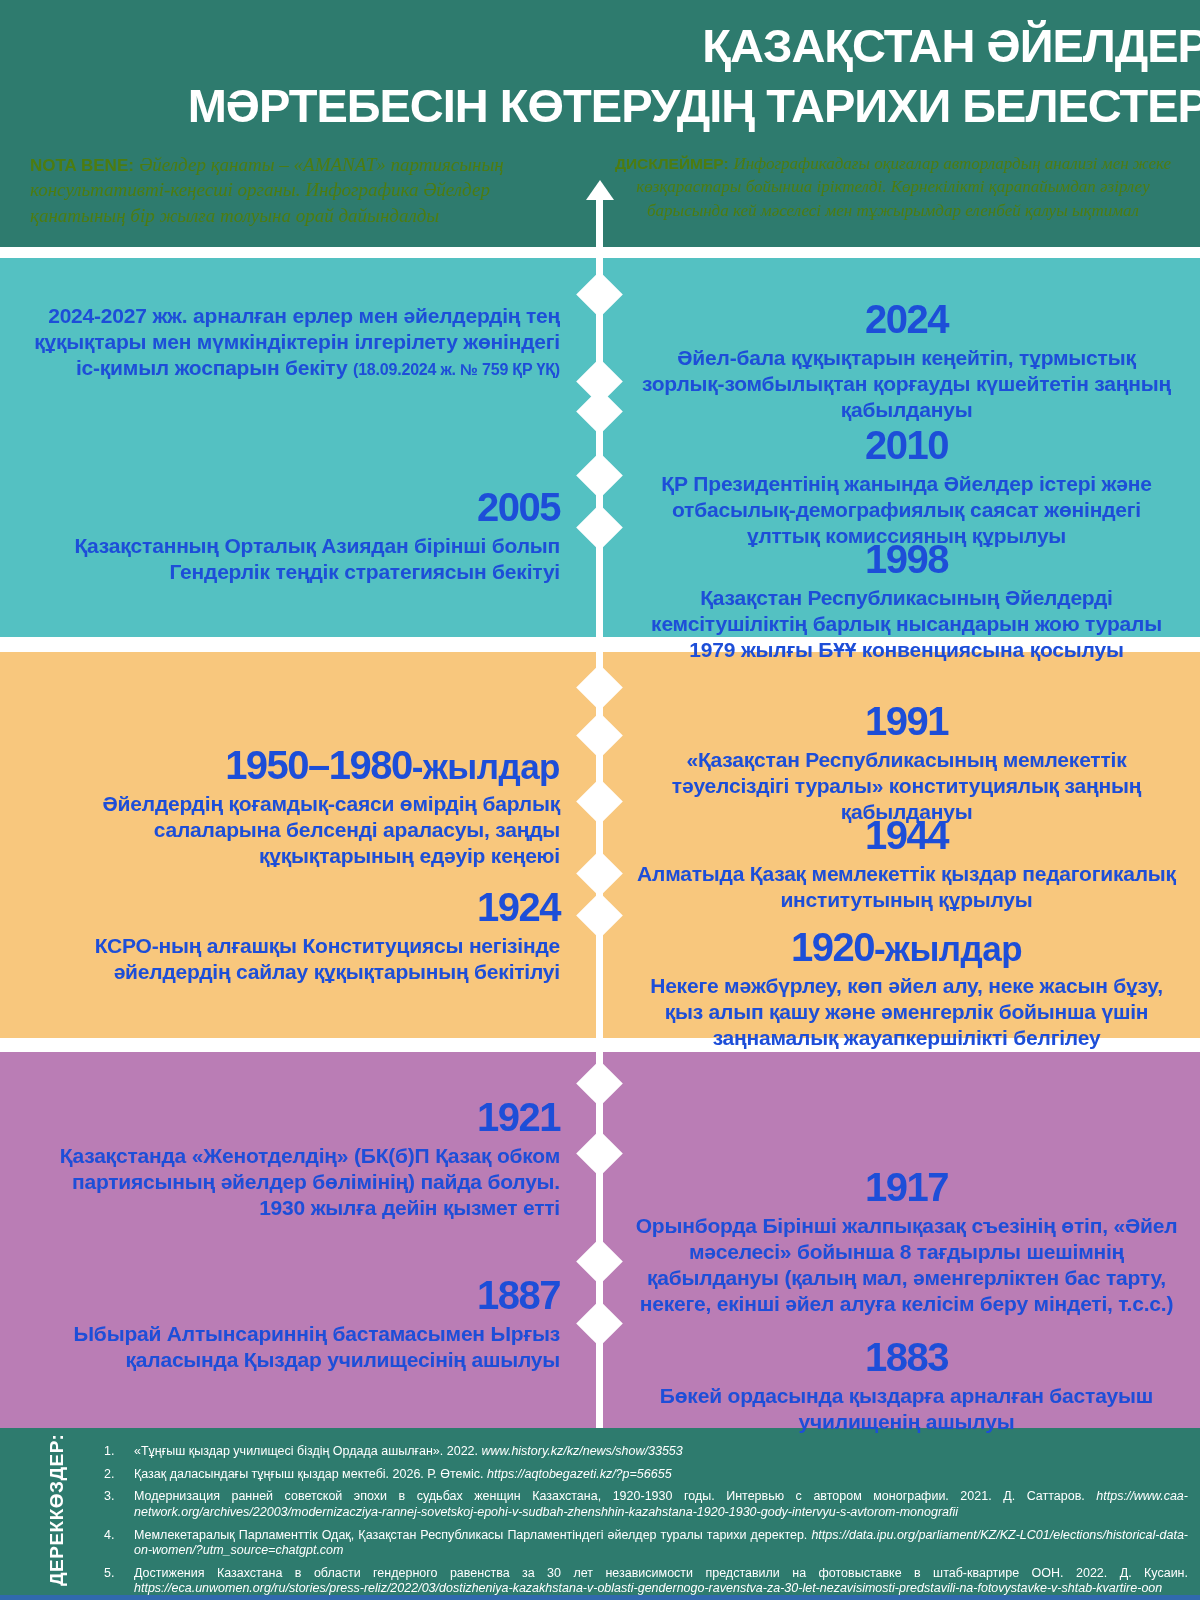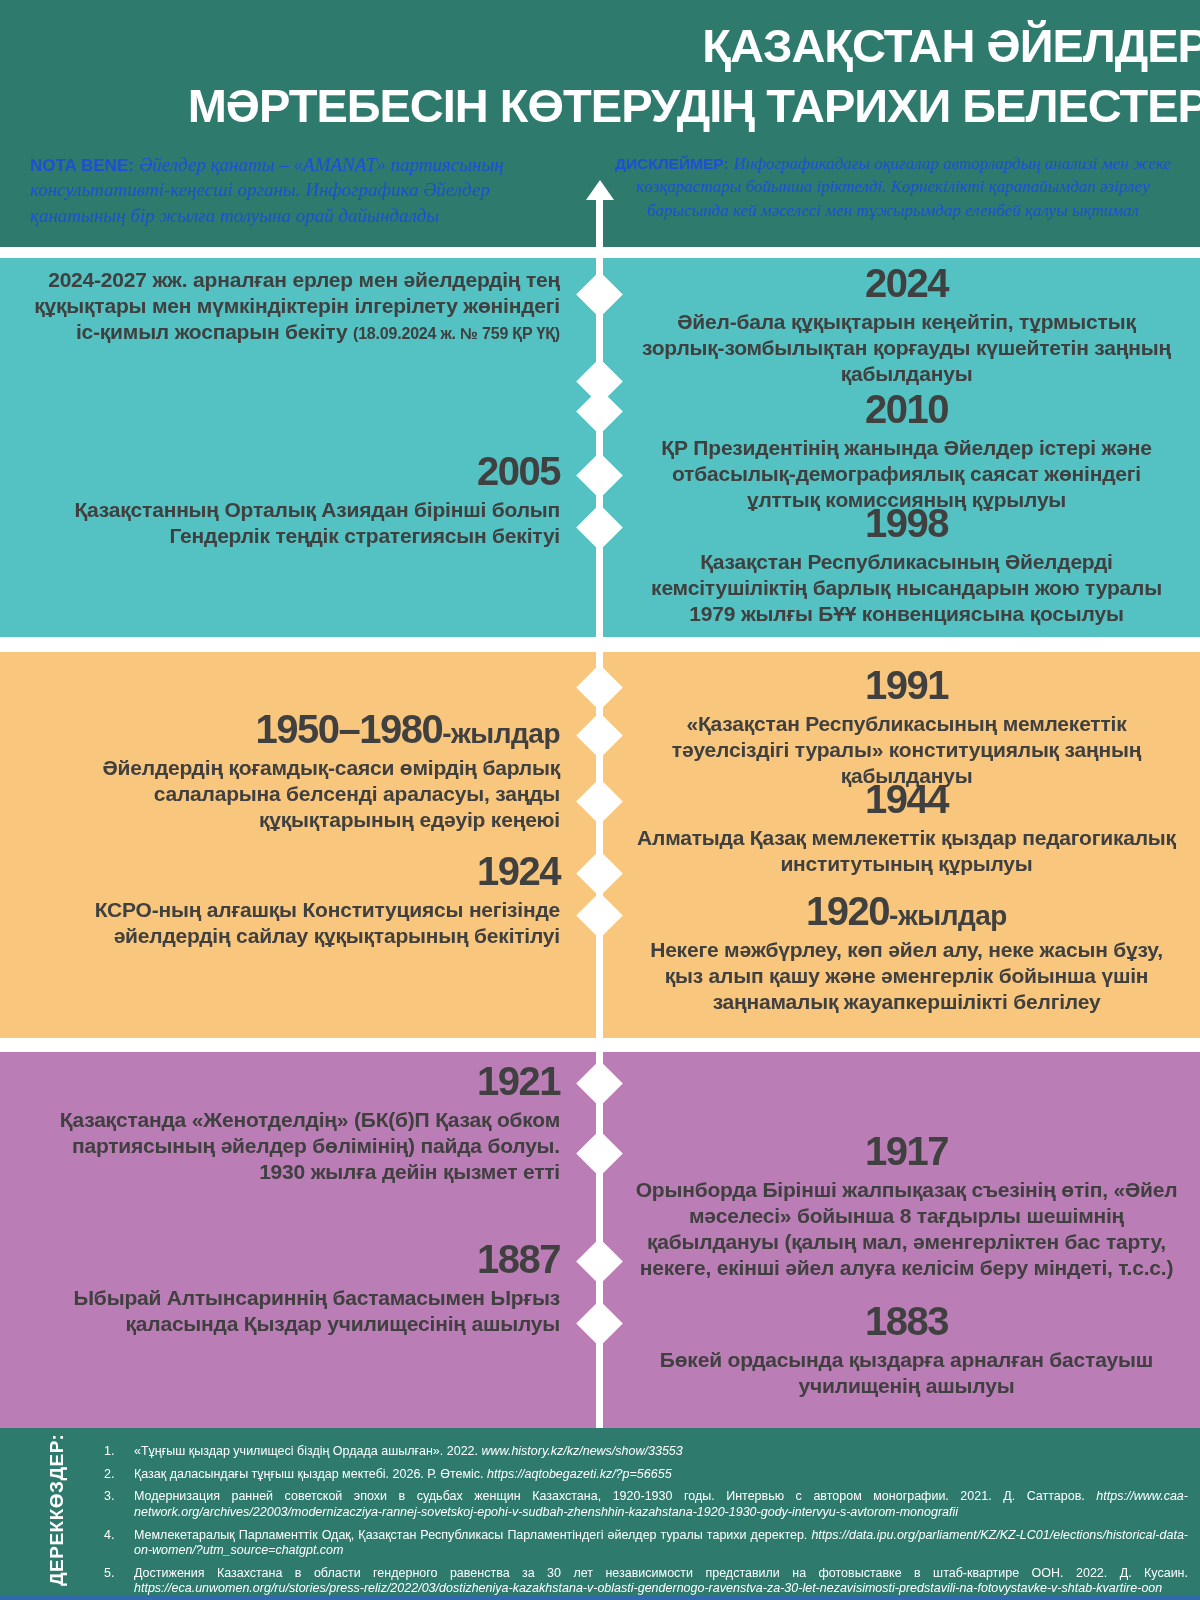--- a/index.html
+++ b/index.html
@@ -11,41 +11,41 @@
   .band-header{top:0;height:247px;background:#2e7b6e;}
   .band-teal{top:258px;height:379px;background:#54c1c2;}
   .band-orange{top:652px;height:386px;background:#f8c77d;}
   .band-purple{top:1052px;height:376px;background:#ba7db5;}
   .band-footer{top:1428px;height:167px;background:#2e7b6e;}
   .band-strip{top:1595px;height:5px;background:#3069ad;}
 
   
   .title{position:absolute;top:16px;left:0;width:1200px;text-align:right;color:#ffffff;
          font-weight:800;font-size:47px;line-height:1.28;letter-spacing:-1px;padding-left:20px;}
-  .intro{position:absolute;color:#1d4ed8;}
+  .intro{position:absolute;color:#4d7c0f;}
   .intro .lbl{font-family:"Liberation Sans", sans-serif;font-weight:700;font-style:normal;}
   .intro .itxt{font-family:"Liberation Serif", serif;font-style:italic;}
   .nb{left:30px;top:152px;width:482px;text-align:left;font-size:19px;line-height:1.32;}
   .nb .lbl{font-size:17px;}
   .dc{left:606px;top:152px;width:574px;text-align:center;font-size:17px;line-height:1.38;}
   .dc .lbl{font-size:15.5px;}
 
   
   .spine-arrow{position:absolute;left:586px;top:180px;width:0;height:0;
                border-left:14px solid transparent;border-right:14px solid transparent;
                border-bottom:20px solid #ffffff;}
   .spine-line{position:absolute;left:596px;top:198px;width:7px;height:1230px;background:#ffffff;}
   .dm{position:absolute;left:583px;width:33px;height:33px;background:#ffffff;transform:rotate(45deg);}
 
   
-  .entry{position:absolute;color:#404040;}
+  .entry{position:absolute;color:#1d4ed8;margin-top:36px;}
   .left-col{left:25px;width:535px;text-align:right;}
   .right-col{left:634px;width:545px;text-align:center;}
   .yr{font-size:40px;font-weight:800;line-height:1.05;letter-spacing:-1.5px;}
-  .yr .sfx{font-size:28px;letter-spacing:-0.5px;}
+  .yr .sfx{font-size:35px;letter-spacing:-0.5px;}
   .tx{font-size:21px;font-weight:700;line-height:1.24;letter-spacing:-0.2px;margin-top:5px;}
   .tx .note{font-size:16px;font-weight:700;}
 
   
   .src-label{position:absolute;left:46px;top:1438px;height:148px;color:#ffffff;
              font-weight:700;font-size:19px;letter-spacing:0.5px;
              writing-mode:vertical-rl;transform:rotate(180deg);text-align:center;}
   .src-list{position:absolute;left:104px;top:1444px;width:1084px;color:#ffffff;}
   .src-item{display:flex;gap:12px;margin-bottom:7px;font-size:12.5px;line-height:1.25;}
   .src-num{min-width:18px;flex:0 0 auto;}

